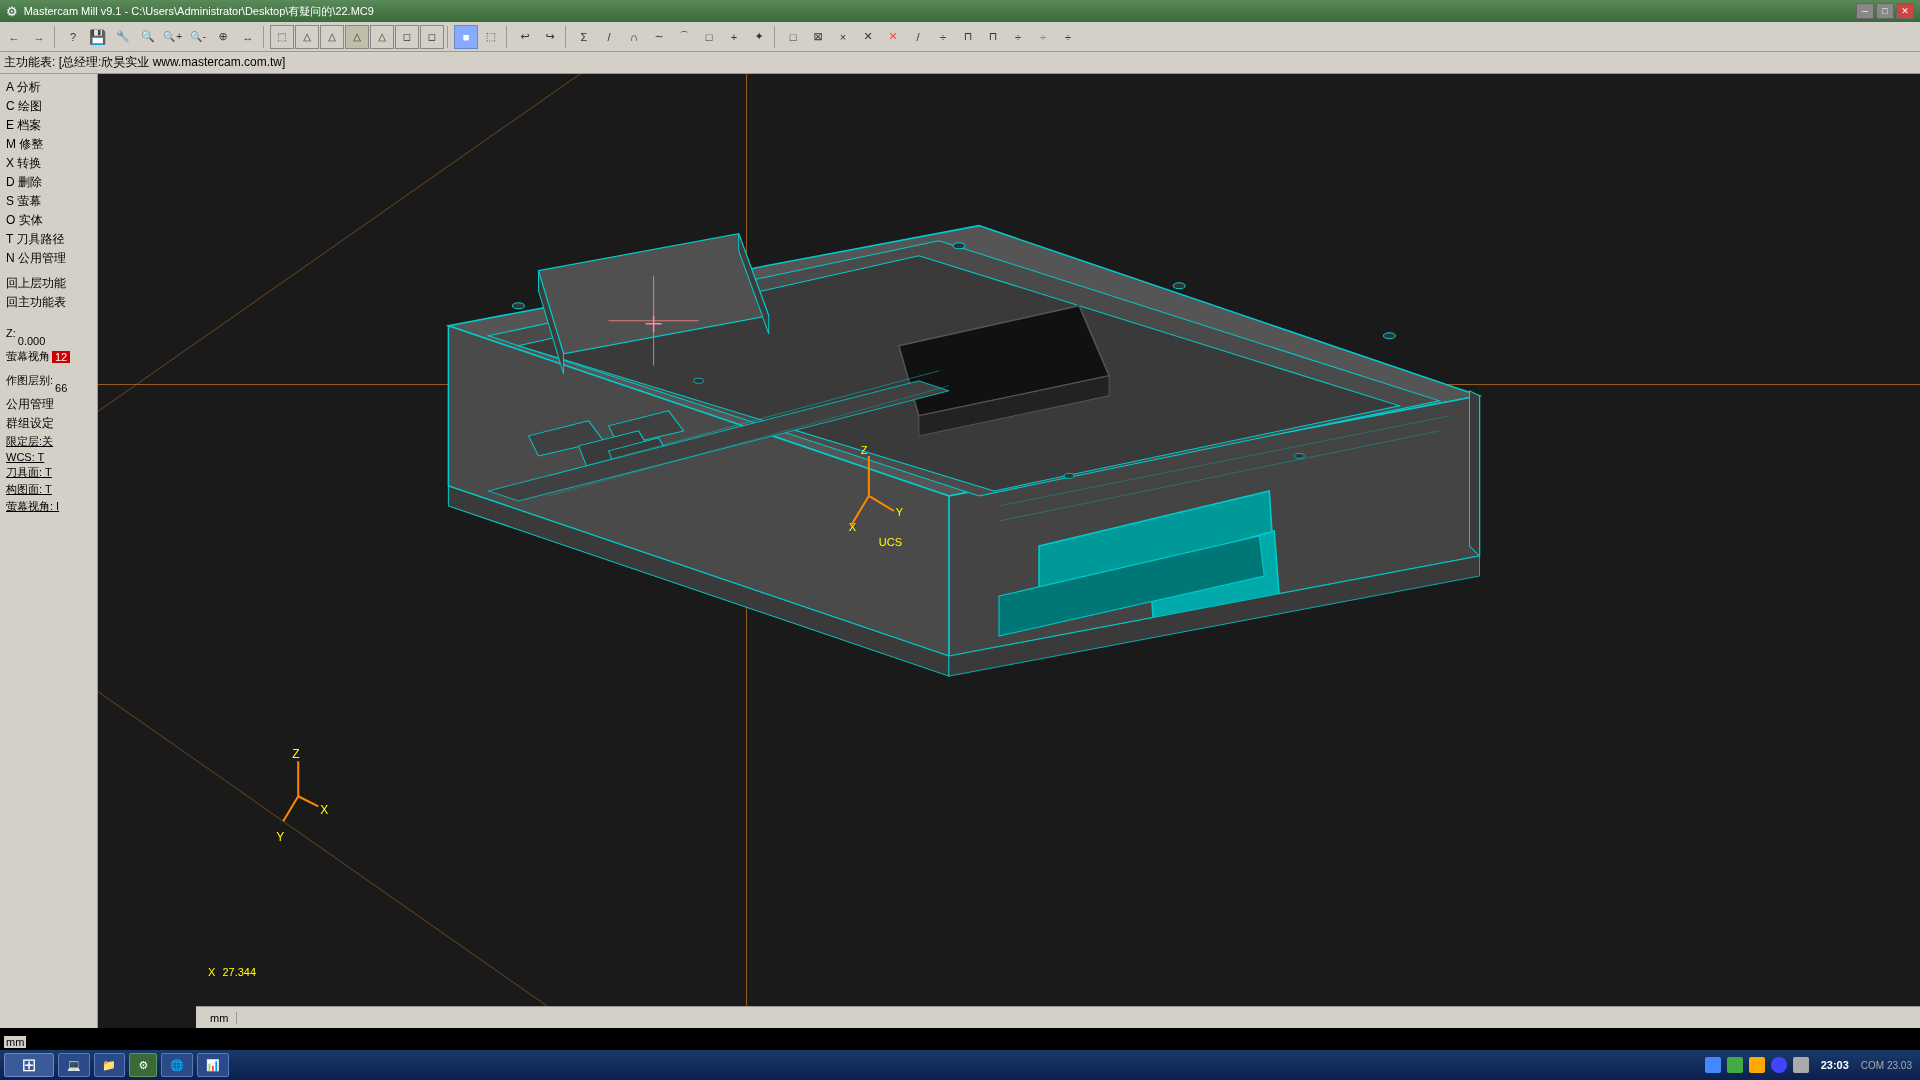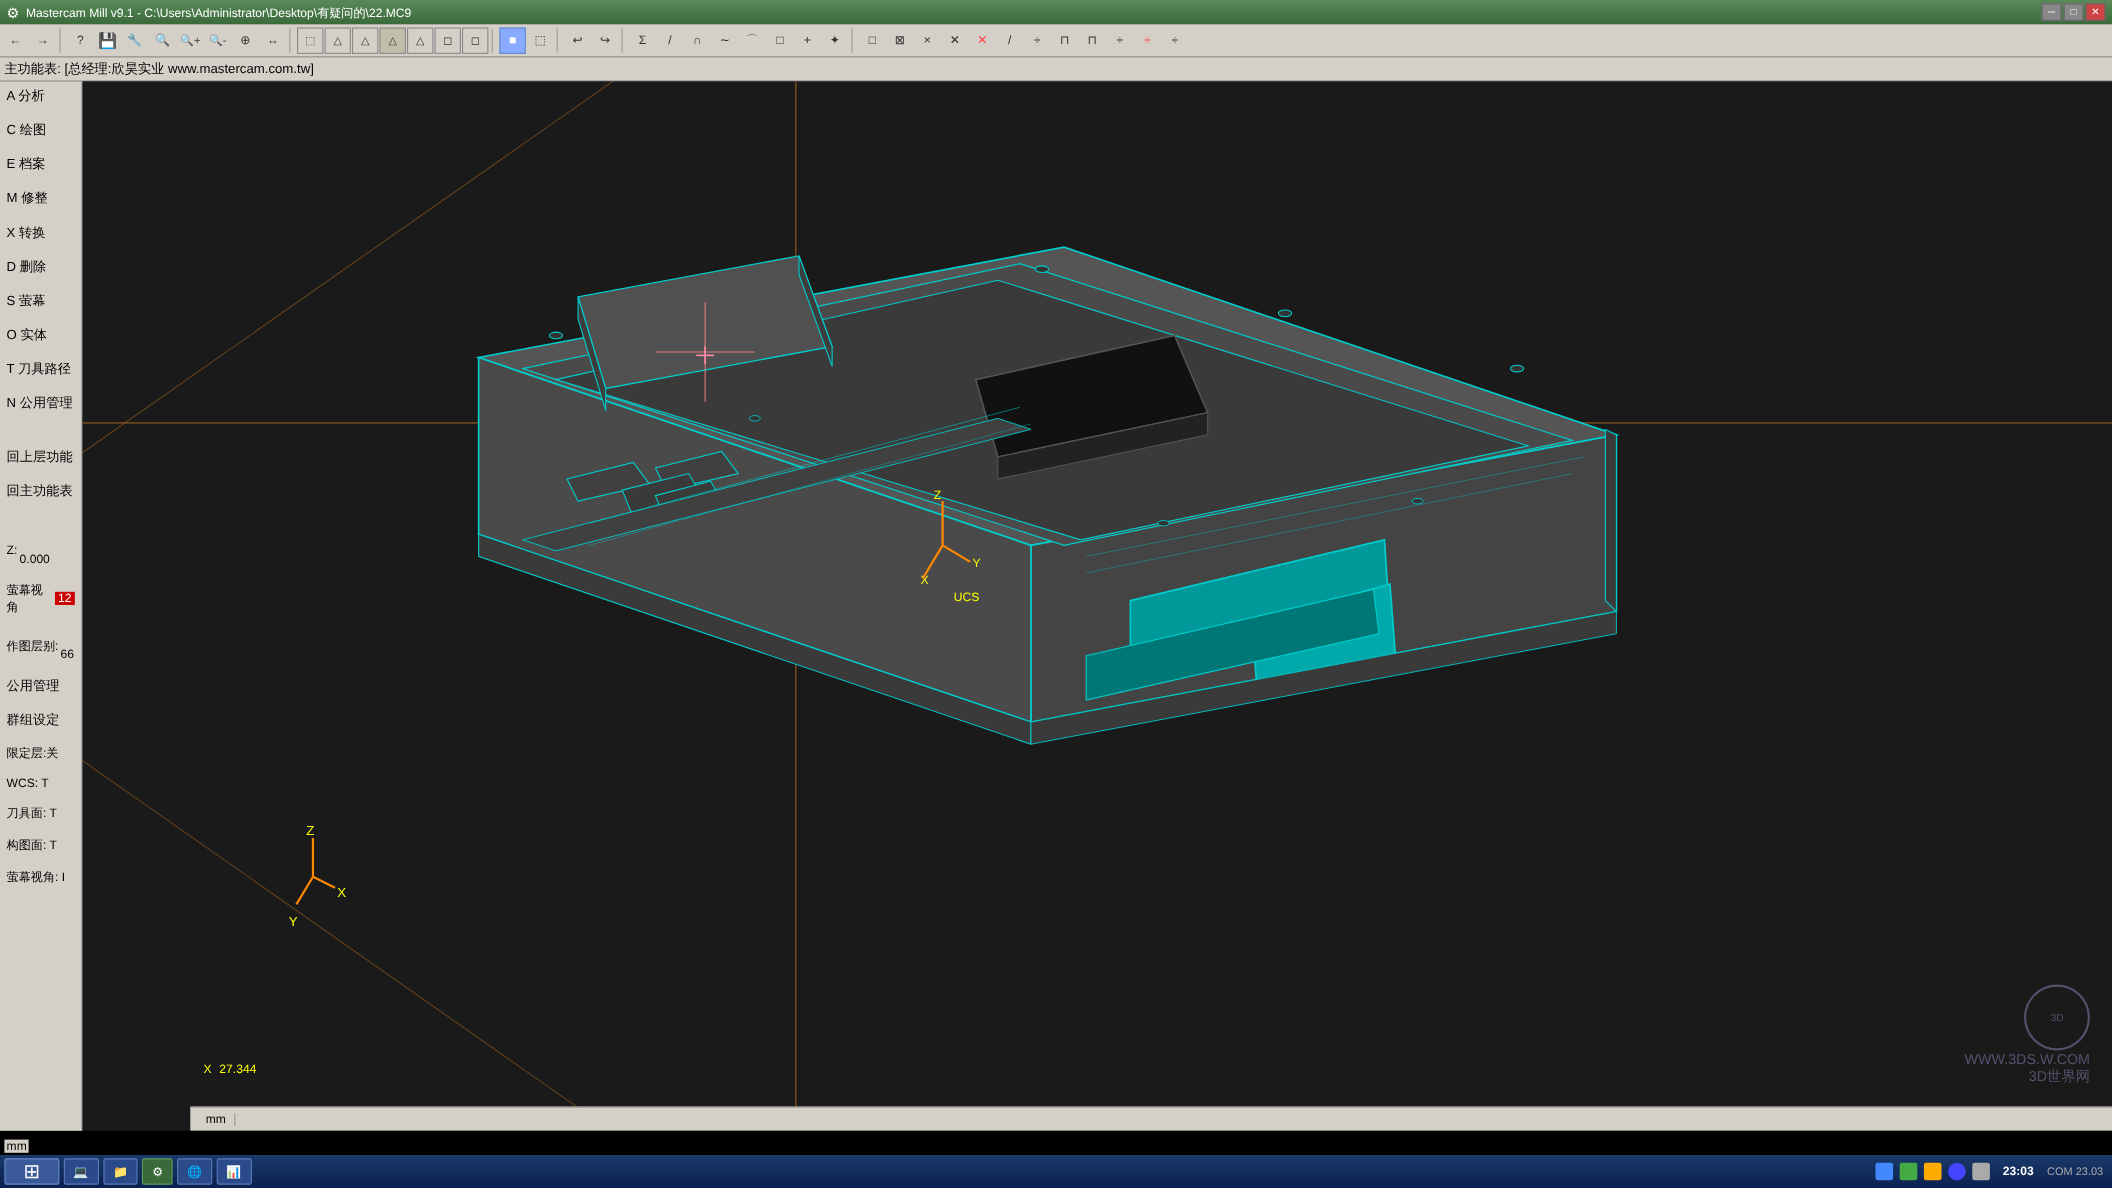--- a/index.html
+++ b/index.html
@@ -44,36 +44,36 @@
       border-bottom: 1px solid #999;
       padding-left: 4px;
       font-size: 12px; color: #000;
     }
 
     
     #main { display: flex; width: 100%; height: calc(1080px - 22px - 30px - 22px - 30px - 22px); }
 
     
     #leftpanel {
-      width: 75px;
+      width: 98px;
       background: #d4d0c8;
       border-right: 1px solid #999;
       padding: 4px 4px;
       display: flex; flex-direction: column;
-      gap: 12px;
+      gap: 0px;
       overflow: hidden;
     }
     .menu-item {
       font-size: 12px; color: #000;
       padding: 1px 2px;
       cursor: pointer;
       white-space: nowrap;
     }
     .menu-divider { height: 6px; }
-    .menu-item-label { font-size: 11px; color: #000; padding: 1px 2px; }
+    .menu-item-label { font-size: 11px; color: #000; padding: 1px 2px; text-decoration: underline; }
 
     
     .status-row { display: flex; align-items: center; padding: 1px 2px; font-size: 11px; color: #000; gap: 2px; }
     .status-label { color: #000; }
     .status-value { color: #000; margin-top: 16px; }
     .status-red { background: #cc0000; color: #fff; padding: 0 3px; font-size: 11px; }
 
     
     #viewport {
       flex: 1;
@@ -401,29 +401,20 @@
         </g>
       </svg>
 
       <div id="coord-display" style="bottom:50px; left:110px;margin-top:10px;">
         <div style="color:#ffff00; font-size:11px;">
           <span>X</span>
           <span style="margin-left:4px;">27.344</span>
         </div>
       </div>
 
-      <div id="watermark">
-        <div id="watermark-logo">
-          <span style="font-size:9px; color:#8888bb;">3D</span>
-        </div>
-        <div id="watermark-text">
-          <div>WWW.3DS.W.COM</div>
-          <div>3D世界网</div>
-        </div>
-      </div>
 
     </div>
 
     <div id="statusbar">
       <span class="status-item">mm</span>
     </div>
   </div>
 </div>
 
 <div id="mm-label">

